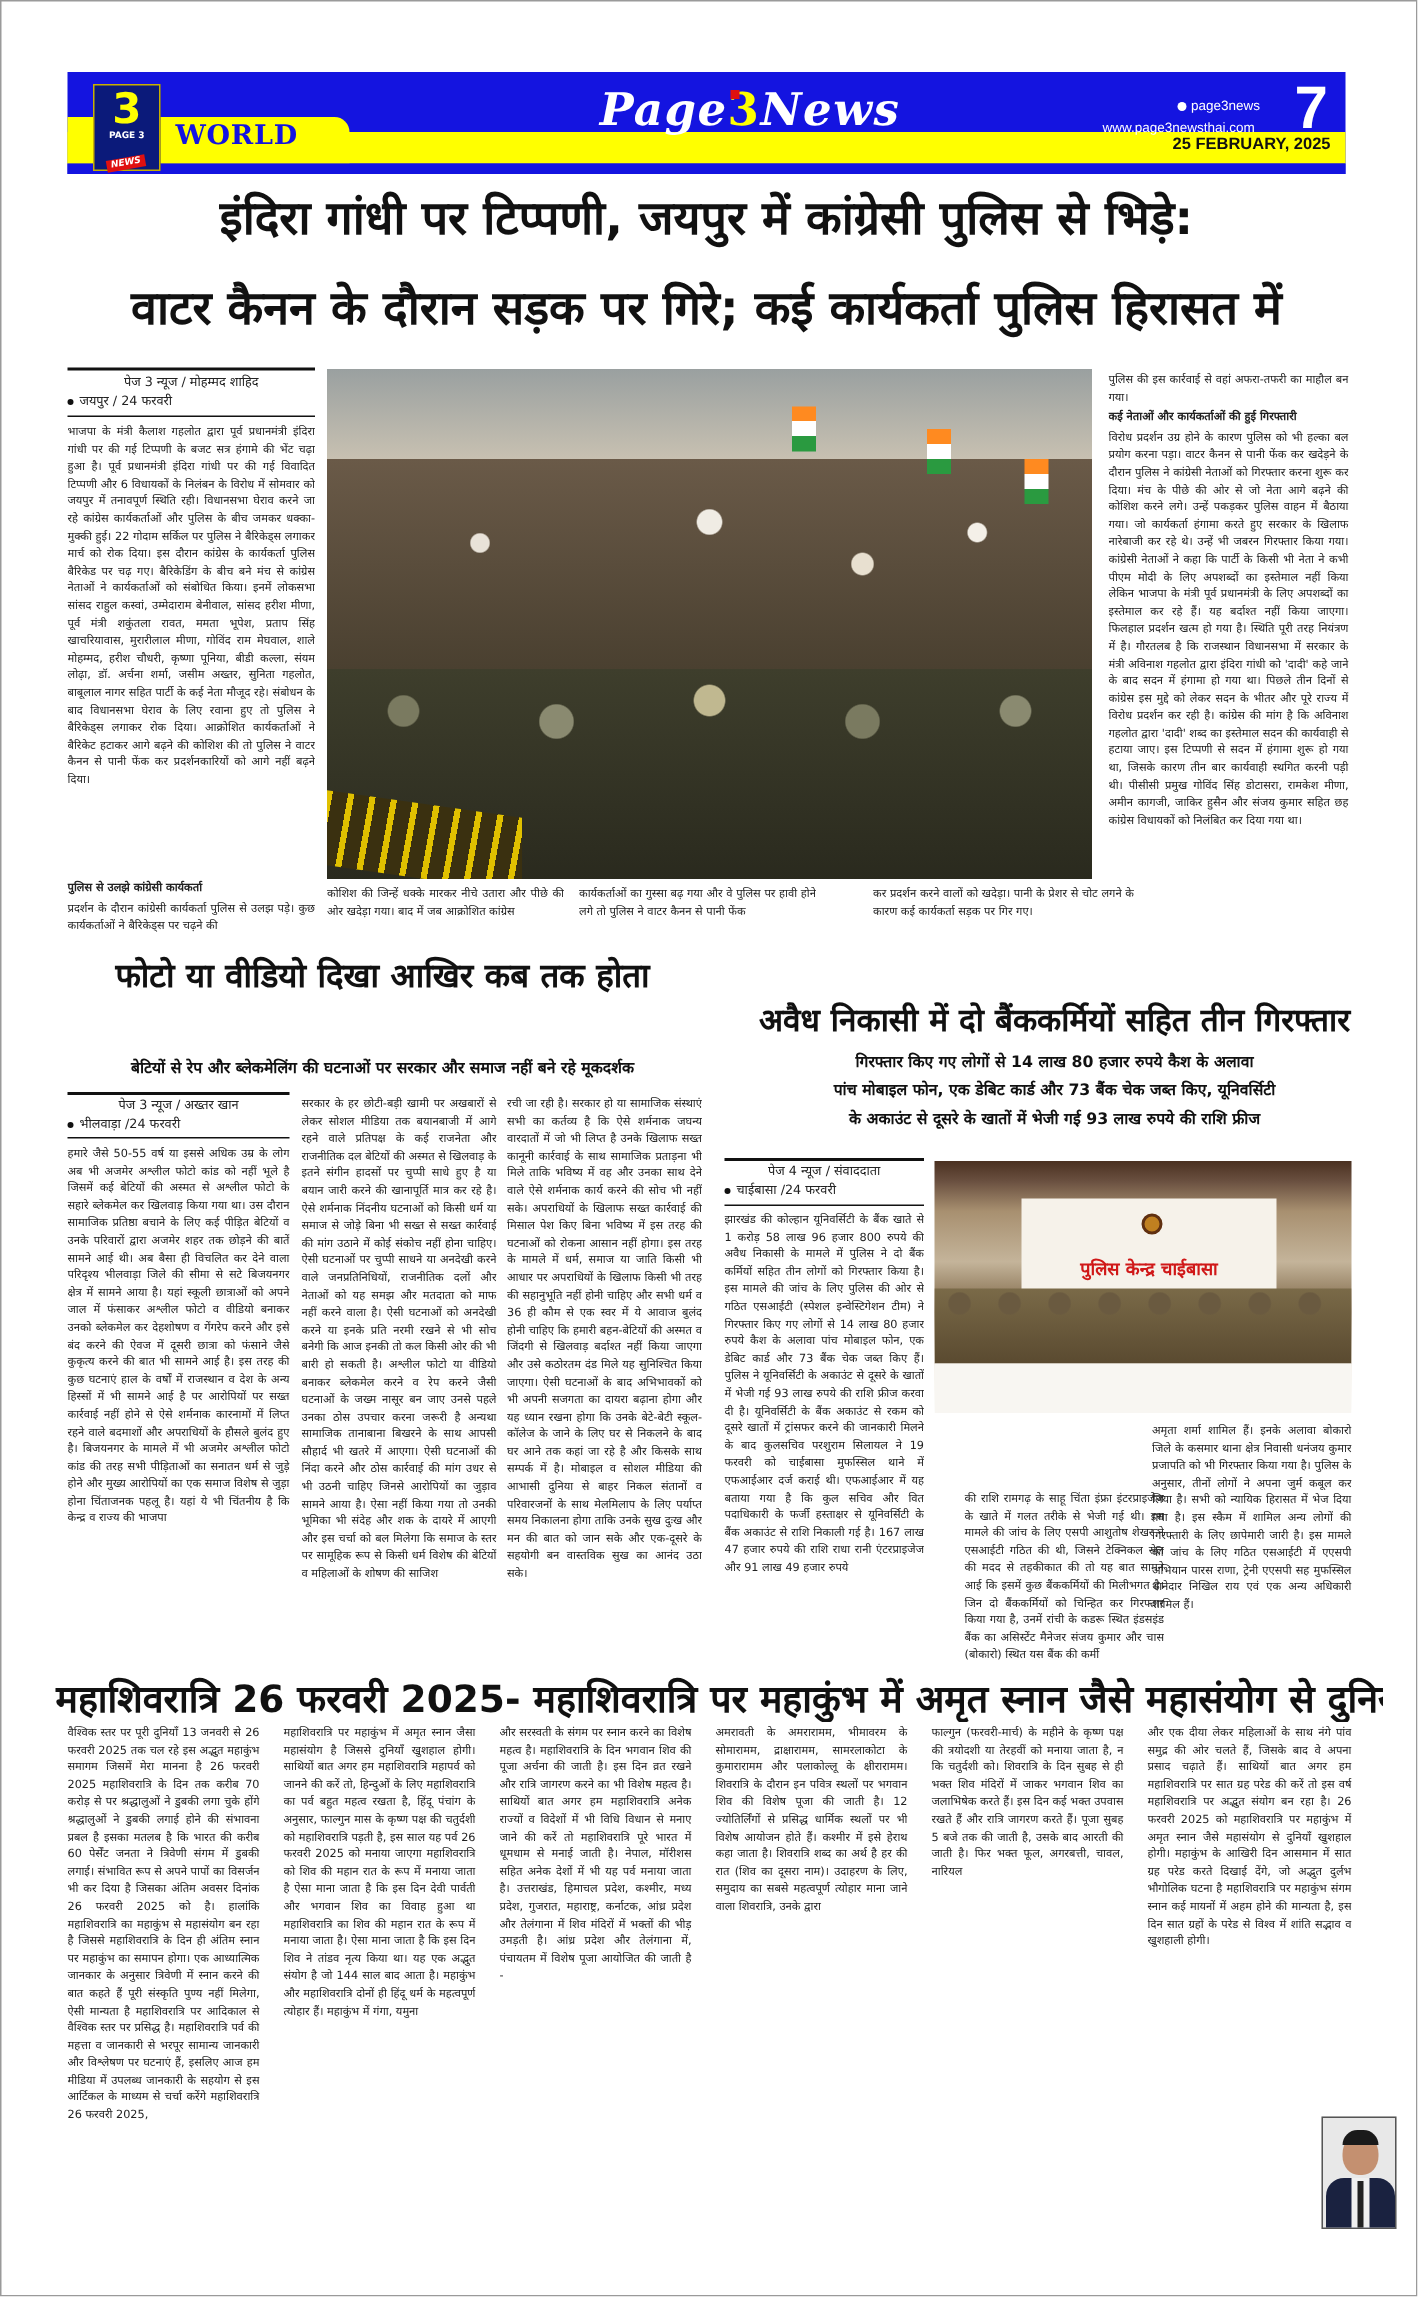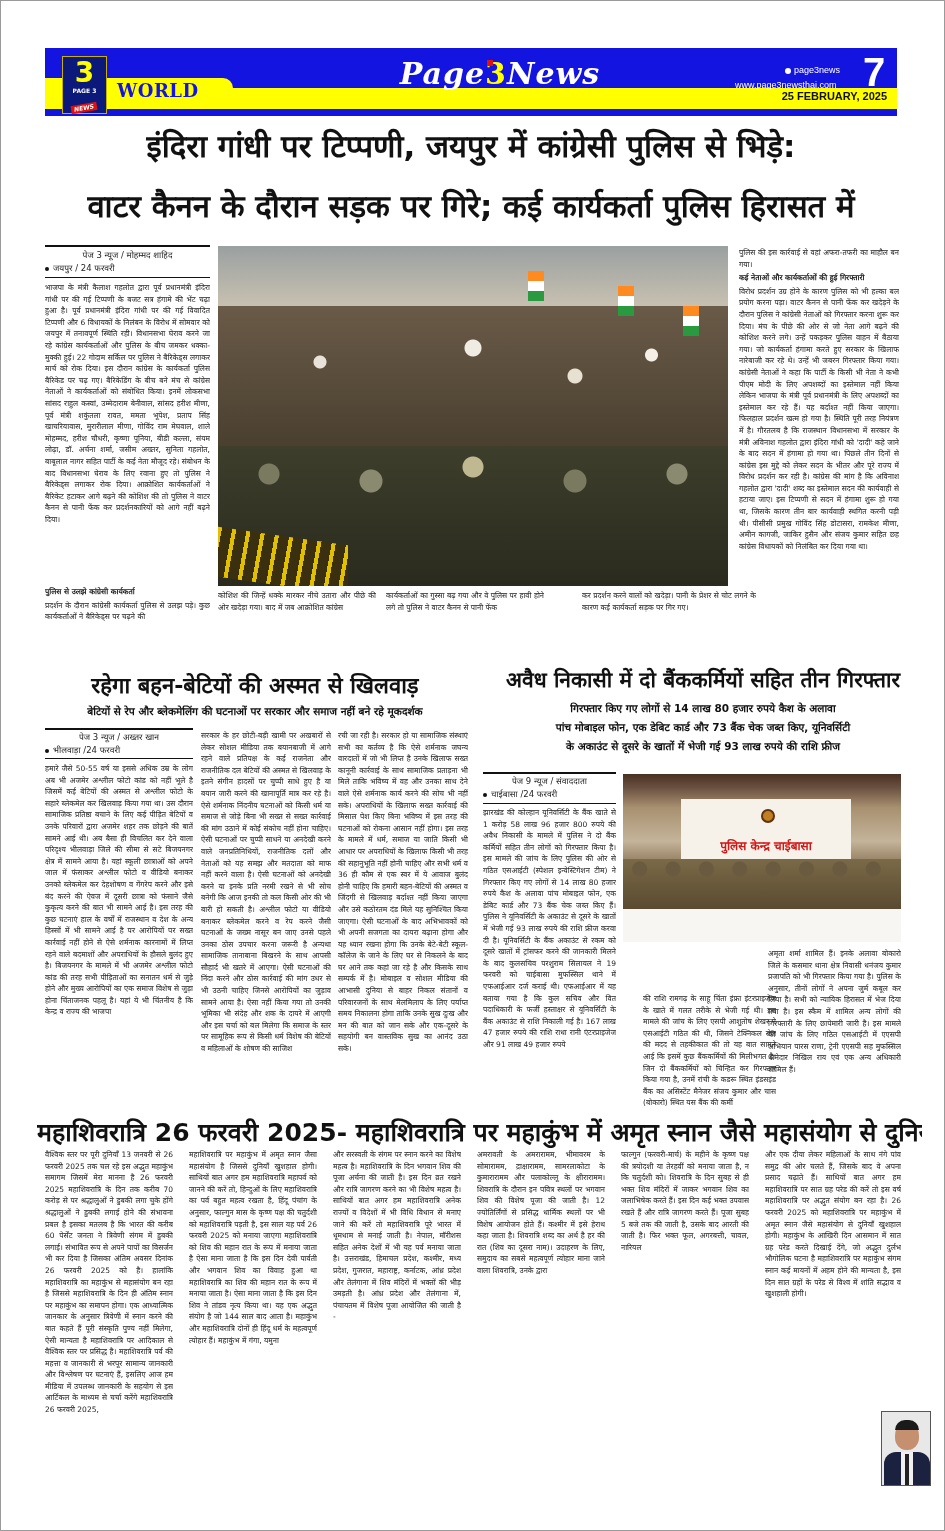--- a/index.html
+++ b/index.html
@@ -156,21 +156,21 @@
   <div class="caption" style="left:217px; top:589px; width:158px; height:24px;">कोशिश की जिन्हें धक्के मारकर नीचे उतारा और पीछे की ओर खदेड़ा गया। बाद में जब आक्रोशित कांग्रेस</div>
   <div class="caption" style="left:385px; top:589px; width:158px; height:24px;">कार्यकर्ताओं का गुस्सा बढ़ गया और वे पुलिस पर हावी होने लगे तो पुलिस ने वाटर कैनन से पानी फेंक</div>
   <div class="caption" style="left:553px; top:589px; width:174px; height:24px;margin-left:28px;">कर प्रदर्शन करने वालों को खदेड़ा। पानी के प्रेशर से चोट लगने के कारण कई कार्यकर्ता सड़क पर गिर गए।</div>
 
   <div class="col" style="left:738px; top:246px; width:160px; height:380px;">
     <p>पुलिस की इस कार्रवाई से वहां अफरा-तफरी का माहौल बन गया।</p>
     <p class="sub">कई नेताओं और कार्यकर्ताओं की हुई गिरफ्तारी</p>
     <p>विरोध प्रदर्शन उग्र होने के कारण पुलिस को भी हल्का बल प्रयोग करना पड़ा। वाटर कैनन से पानी फेंक कर खदेड़ने के दौरान पुलिस ने कांग्रेसी नेताओं को गिरफ्तार करना शुरू कर दिया। मंच के पीछे की ओर से जो नेता आगे बढ़ने की कोशिश करने लगे। उन्हें पकड़कर पुलिस वाहन में बैठाया गया। जो कार्यकर्ता हंगामा करते हुए सरकार के खिलाफ नारेबाजी कर रहे थे। उन्हें भी जबरन गिरफ्तार किया गया। कांग्रेसी नेताओं ने कहा कि पार्टी के किसी भी नेता ने कभी पीएम मोदी के लिए अपशब्दों का इस्तेमाल नहीं किया लेकिन भाजपा के मंत्री पूर्व प्रधानमंत्री के लिए अपशब्दों का इस्तेमाल कर रहे हैं। यह बर्दाश्त नहीं किया जाएगा। फिलहाल प्रदर्शन खत्म हो गया है। स्थिति पूरी तरह नियंत्रण में है। गौरतलब है कि राजस्थान विधानसभा में सरकार के मंत्री अविनाश गहलोत द्वारा इंदिरा गांधी को 'दादी' कहे जाने के बाद सदन में हंगामा हो गया था। पिछले तीन दिनों से कांग्रेस इस मुद्दे को लेकर सदन के भीतर और पूरे राज्य में विरोध प्रदर्शन कर रही है। कांग्रेस की मांग है कि अविनाश गहलोत द्वारा 'दादी' शब्द का इस्तेमाल सदन की कार्यवाही से हटाया जाए। इस टिप्पणी से सदन में हंगामा शुरू हो गया था, जिसके कारण तीन बार कार्यवाही स्थगित करनी पड़ी थी। पीसीसी प्रमुख गोविंद सिंह डोटासरा, रामकेश मीणा, अमीन कागजी, जाकिर हुसैन और संजय कुमार सहित छह कांग्रेस विधायकों को निलंबित कर दिया गया था।</p>
   </div>
 
-  <div class="hl hl4">रहेगा बहन-बेटियों की अस्मत से खिलवाड़</div>
+  <div class="hl hl3">फोटो या वीडियो दिखा आखिर कब तक होता</div>
   <div class="sub3">बेटियों से रेप और ब्लेकमेलिंग की घटनाओं पर सरकार और समाज नहीं बने रहे मूकदर्शक</div>
 
   <div class="rule" style="left:44px; top:727px; width:148px;"></div>
   <div class="byline" style="left:44px; top:730px; width:148px;">
     <span class="b1">पेज 3 न्यूज / अख्तर खान</span>
     <span class="b2"><span class="bullet"></span><span>भीलवाड़ा /24 फरवरी</span></span>
   </div>
   <div class="rule" style="left:44px; top:757px; width:148px; height:1px;"></div>
 
   <div class="col" style="left:44px; top:762px; width:148px; height:345px;">
@@ -183,21 +183,21 @@
     <p>रची जा रही है। सरकार हो या सामाजिक संस्थाएं सभी का कर्तव्य है कि ऐसे शर्मनाक जघन्य वारदातों में जो भी लिप्त है उनके खिलाफ सख्त कानूनी कार्रवाई के साथ सामाजिक प्रताड़ना भी मिले ताकि भविष्य में वह और उनका साथ देने वाले ऐसे शर्मनाक कार्य करने की सोच भी नहीं सके। अपराधियों के खिलाफ सख्त कार्रवाई की मिसाल पेश किए बिना भविष्य में इस तरह की घटनाओं को रोकना आसान नहीं होगा। इस तरह के मामले में धर्म, समाज या जाति किसी भी आधार पर अपराधियों के खिलाफ किसी भी तरह की सहानुभूति नहीं होनी चाहिए और सभी धर्म व 36 ही कौम से एक स्वर में ये आवाज बुलंद होनी चाहिए कि हमारी बहन-बेटियों की अस्मत व जिंदगी से खिलवाड़ बर्दाश्त नहीं किया जाएगा और उसे कठोरतम दंड मिले यह सुनिश्चित किया जाएगा। ऐसी घटनाओं के बाद अभिभावकों को भी अपनी सजगता का दायरा बढ़ाना होगा और यह ध्यान रखना होगा कि उनके बेटे-बेटी स्कूल-कॉलेज के जाने के लिए घर से निकलने के बाद घर आने तक कहां जा रहे है और किसके साथ सम्पर्क में है। मोबाइल व सोशल मीडिया की आभासी दुनिया से बाहर निकल संतानों व परिवारजनों के साथ मेलमिलाप के लिए पर्याप्त समय निकालना होगा ताकि उनके सुख दुःख और मन की बात को जान सके और एक-दूसरे के सहयोगी बन वास्तविक सुख का आनंद उठा सके।</p>
   </div>
 
   <div class="hl hl6">अवैध निकासी में दो बैंककर्मियों सहित तीन गिरफ्तार</div>
   <div class="sub5" style="top:699px;">गिरफ्तार किए गए लोगों से 14 लाख 80 हजार रुपये कैश के अलावा</div>
   <div class="sub5" style="top:718px;">पांच मोबाइल फोन, एक डेबिट कार्ड और 73 बैंक चेक जब्त किए, यूनिवर्सिटी</div>
   <div class="sub5" style="top:737px;">के अकाउंट से दूसरे के खातों में भेजी गई 93 लाख रुपये की राशि फ्रीज</div>
 
   <div class="rule" style="left:482px; top:771px; width:133px;"></div>
   <div class="byline" style="left:482px; top:774px; width:133px;">
-    <span class="b1">पेज 9 न्यूज / संवाददाता</span>
+    <span class="b1">पेज 4 न्यूज / संवाददाता</span>
     <span class="b2"><span class="bullet"></span><span>चाईबासा /24 फरवरी</span></span>
   </div>
   <div class="rule" style="left:482px; top:802px; width:133px; height:1px;"></div>
 
   <div class="col" style="left:482px; top:806px; width:133px; height:300px;">
     <p>झारखंड की कोल्हान यूनिवर्सिटी के बैंक खाते से 1 करोड़ 58 लाख 96 हजार 800 रुपये की अवैध निकासी के मामले में पुलिस ने दो बैंक कर्मियों सहित तीन लोगों को गिरफ्तार किया है। इस मामले की जांच के लिए पुलिस की ओर से गठित एसआईटी (स्पेशल इन्वेस्टिगेशन टीम) ने गिरफ्तार किए गए लोगों से 14 लाख 80 हजार रुपये कैश के अलावा पांच मोबाइल फोन, एक डेबिट कार्ड और 73 बैंक चेक जब्त किए हैं। पुलिस ने यूनिवर्सिटी के अकाउंट से दूसरे के खातों में भेजी गई 93 लाख रुपये की राशि फ्रीज करवा दी है। यूनिवर्सिटी के बैंक अकाउंट से रकम को दूसरे खातों में ट्रांसफर करने की जानकारी मिलने के बाद कुलसचिव परशुराम सिलायल ने 19 फरवरी को चाईबासा मुफस्सिल थाने में एफआईआर दर्ज कराई थी। एफआईआर में यह बताया गया है कि कुल सचिव और वित पदाधिकारी के फर्जी हस्ताक्षर से यूनिवर्सिटी के बैंक अकाउंट से राशि निकाली गई है। 167 लाख 47 हजार रुपये की राशि राधा रानी एंटरप्राइजेज और 91 लाख 49 हजार रुपये</p>
   </div>
 
   <div class="photo photo2">
     <div class="banner">

